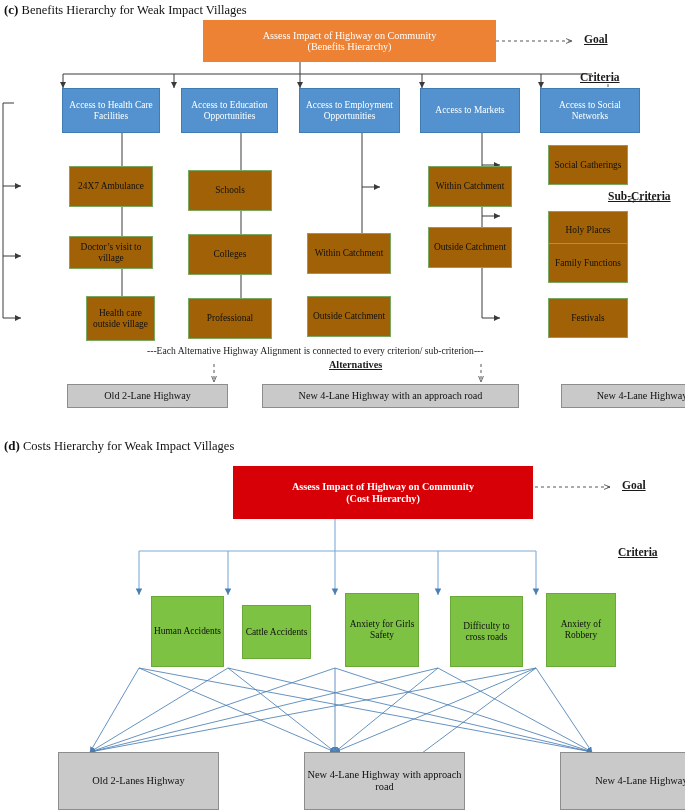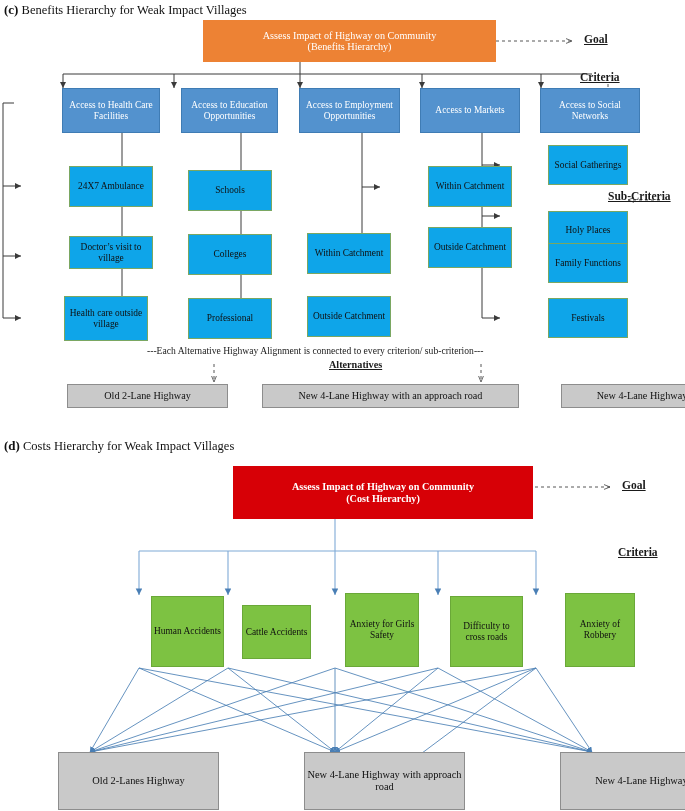--- a/index.html
+++ b/index.html
@@ -20,21 +20,21 @@
     position:absolute;box-sizing:border-box;
     display:flex;align-items:center;justify-content:center;
     text-align:center;line-height:1.12;
     font-size:9.4px;
     padding:1px 2px;
     margin-left:48px;
   }
   .goal-orange{background:#ED8234;border:1px solid #ED8234;color:#ffffff;font-size:10.2px;}
   .goal-red{background:#D70006;border:1px solid #D70006;color:#ffffff;font-size:10.2px;font-weight:bold;}
   .crit-blue{background:#5392CE;border:1px solid #3f7cb4;color:#ffffff;}
-  .sub-green{background:#0ea5e9;border:1px solid #7aa762;color:#101010;}
+  .sub-green{background:#a16207;border:1px solid #7aa762;color:#101010;}
   .cost-green{background:#7DC242;border:1px solid #6aa838;color:#101010;}
   .alt-grey{background:#C9C9C9;border:1px solid #8d8d8d;color:#101010;font-size:10.2px;}
   .alt-grey2{background:#C9C9C9;border:1px solid #8d8d8d;color:#101010;font-size:10.4px;}
 
   .tag{position:absolute;font-weight:bold;font-size:11.5px;text-decoration:underline;white-space:nowrap;}
   .note{position:absolute;font-size:9.6px;white-space:nowrap;}
   .note-b{position:absolute;font-size:10.2px;font-weight:bold;text-decoration:underline;white-space:nowrap;}
 </style>
 </head>
 <body>
@@ -139,21 +139,21 @@
   <div class="tag" style="left:608px;top:190px;">Sub-Criteria</div>
 
   <div class="box crit-blue" style="left:14px;top:88px;width:98px;height:45px;">Access to Health Care Facilities</div>
   <div class="box crit-blue" style="left:133px;top:88px;width:97px;height:45px;">Access to Education Opportunities</div>
   <div class="box crit-blue" style="left:251px;top:88px;width:101px;height:45px;">Access to Employment Opportunities</div>
   <div class="box crit-blue" style="left:372px;top:88px;width:100px;height:45px;">Access  to Markets</div>
   <div class="box crit-blue" style="left:492px;top:88px;width:100px;height:45px;">Access to Social Networks</div>
 
   <div class="box sub-green" style="left:21px;top:166px;width:84px;height:41px;">24X7 Ambulance</div>
   <div class="box sub-green" style="left:21px;top:236px;width:84px;height:33px;">Doctor’s visit to village</div>
-  <div class="box sub-green" style="left:16px;top:296px;width:84px;height:45px;">Health care outside village</div>
+  <div class="box sub-green" style="left:38px;top:296px;width:69px;height:45px;">Health care outside village</div>
 
   <div class="box sub-green" style="left:140px;top:170px;width:84px;height:41px;">Schools</div>
   <div class="box sub-green" style="left:140px;top:234px;width:84px;height:41px;">Colleges</div>
   <div class="box sub-green" style="left:140px;top:298px;width:84px;height:41px;">Professional</div>
 
   <div class="box sub-green" style="left:259px;top:233px;width:84px;height:41px;">Within Catchment</div>
   <div class="box sub-green" style="left:259px;top:296px;width:84px;height:41px;">Outside Catchment</div>
 
   <div class="box sub-green" style="left:380px;top:166px;width:84px;height:41px;">Within Catchment</div>
   <div class="box sub-green" style="left:380px;top:227px;width:84px;height:41px;">Outside Catchment</div>
@@ -182,18 +182,18 @@
     <span>Assess Impact of Highway on Community</span>
     <span>(Cost Hierarchy)</span>
   </div>
   <div class="tag" style="left:622px;top:479px;">Goal</div>
   <div class="tag" style="left:618px;top:546px;">Criteria</div>
 
   <div class="box cost-green" style="left:103px;top:596px;width:73px;height:71px;">Human Accidents</div>
   <div class="box cost-green" style="left:194px;top:605px;width:69px;height:54px;">Cattle Accidents</div>
   <div class="box cost-green" style="left:297px;top:593px;width:74px;height:74px;">Anxiety for Girls Safety</div>
   <div class="box cost-green" style="left:402px;top:596px;width:73px;height:71px;">Difficulty to cross roads</div>
-  <div class="box cost-green" style="left:517px;top:593px;width:70px;height:74px;">Anxiety of Robbery</div>
+  <div class="box cost-green" style="left:498px;top:593px;width:70px;height:74px;">Anxiety of Robbery</div>
 
   <div class="box alt-grey2" style="left:10px;top:752px;width:161px;height:58px;">Old 2-Lanes Highway</div>
   <div class="box alt-grey2" style="left:256px;top:752px;width:161px;height:58px;">New 4-Lane Highway with approach road</div>
   <div class="box alt-grey2" style="left:512px;top:752px;width:163px;height:58px;">New 4-Lane Highway</div>
 </div>
 
 </body></html>

